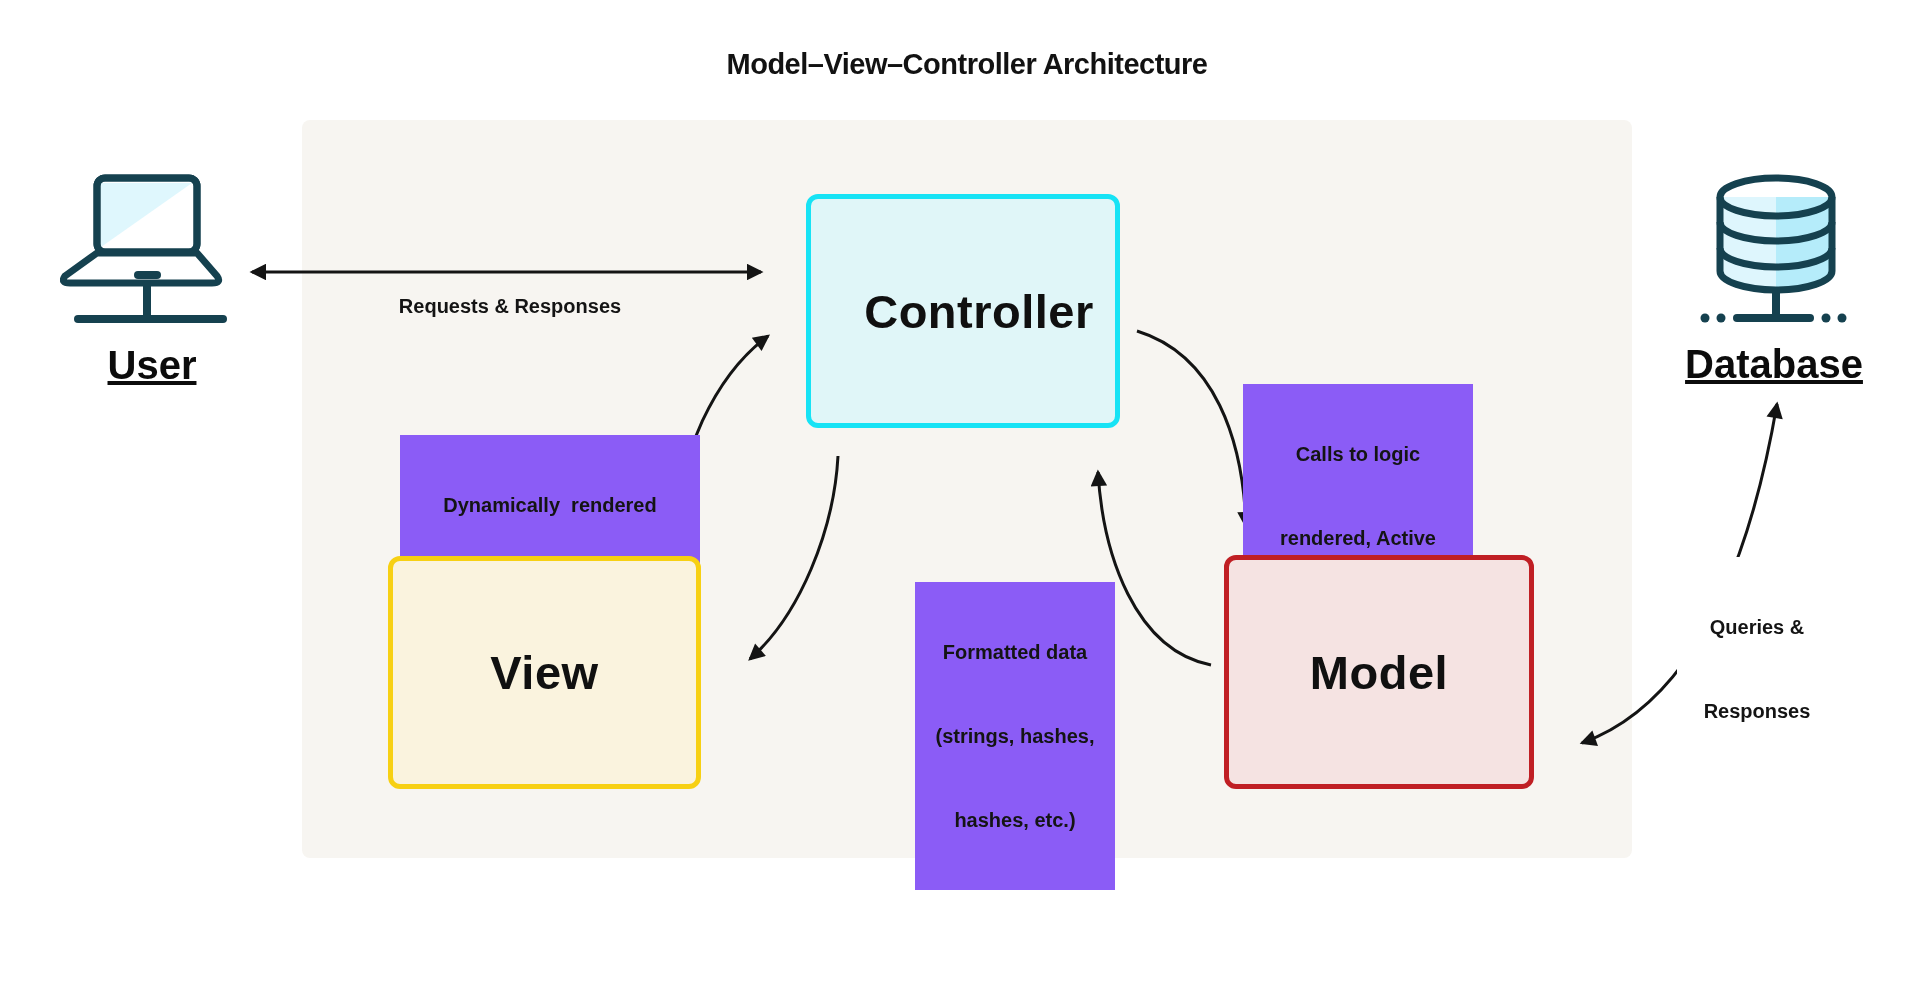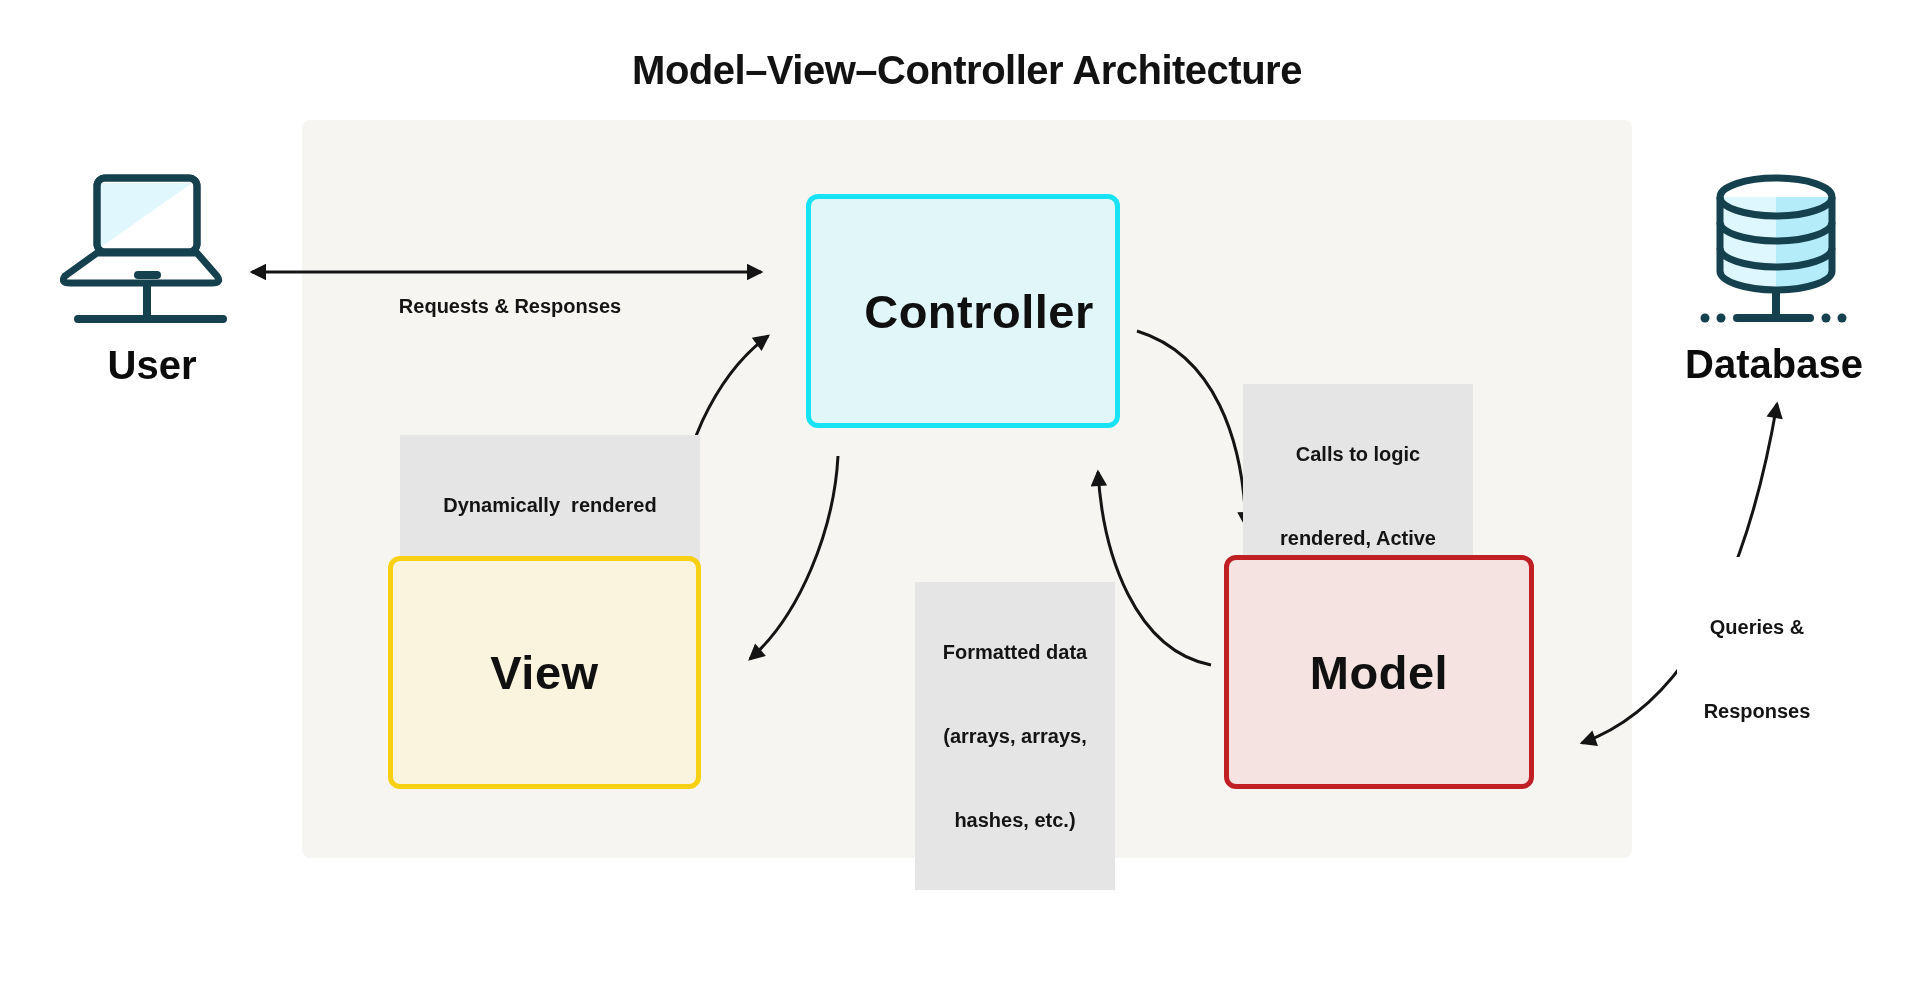--- a/index.html
+++ b/index.html
@@ -6,42 +6,42 @@
   #stage{
     position:relative;width:1920px;height:1005px;overflow:hidden;
     background:#ffffff;font-family:"Liberation Sans", sans-serif;color:#141414;
   }
   .panel{
     position:absolute;left:302px;top:120px;width:1330px;height:738px;
     background:#f7f5f1;border-radius:8px;
   }
   .diagram-title{
     position:absolute;left:302px;top:48px;width:1330px;
-    text-align:center;font-size:40px;font-weight:800;letter-spacing:-0.5px;color:#121212;
+    text-align:center;font-size:29px;font-weight:800;letter-spacing:-0.5px;color:#121212;
   }
   .node{
     position:absolute;box-sizing:border-box;border-radius:12px;border:5px solid;
     display:flex;align-items:center;justify-content:center;
     font-size:47px;font-weight:800;letter-spacing:0.5px;color:#101010;
   }
   .node-controller{left:806px;top:194px;width:314px;height:234px;border-color:#17e3f5;background:#e0f6f8;}
   .node-view{left:388px;top:556px;width:313px;height:233px;border-color:#f7d013;background:#faf3de;}
   .node-model{left:1224px;top:555px;width:310px;height:234px;border-color:#c01f24;background:#f5e3e2;text-align:right;}
   .lbl{
     position:absolute;text-align:center;font-size:20px;font-weight:600;
     line-height:28px;color:#141414;white-space:pre;
   }
-  .bg-panel{background:#e5e5e5;}
+  .bg-panel{background:#8b5cf6;}
   .bg-white{background:#ffffff;}
   .lbl-requests{left:330px;top:236px;width:360px;}
   .lbl-dynamic{left:400px;top:435px;width:300px;}
   .lbl-formatted{left:915px;top:582px;width:200px;}
   .lbl-calls{left:1243px;top:384px;width:230px;}
   .lbl-queries{left:1677px;top:557px;width:160px;}
-  .actor-label{position:absolute;text-align:center;font-size:40px;font-weight:800;color:#0c0c0c;}
+  .actor-label{position:absolute;text-align:center;font-size:40px;font-weight:800;color:#0c0c0c;text-decoration:underline;}
   .user-label{left:52px;top:343px;width:200px;}
   .database-label{left:1649px;top:342px;width:250px;}
   .edges,.icon{position:absolute;pointer-events:none;}
   .ink{stroke:#15414f;fill:none;}
   .edge-path{stroke:#141414;stroke-width:3;fill:none;}
 </style>
 </head>
 <body>
 
 <div id="stage">
@@ -67,21 +67,21 @@
   <div class="lbl lbl-requests">
     <div>Requests &amp; Responses</div>
   </div>
   <div class="lbl lbl-dynamic bg-panel">
     <div>Dynamically  rendered</div>
     <div>view elements</div>
     <div>(HTML, JSON, XML, etc)</div>
   </div>
   <div class="lbl lbl-formatted bg-panel">
     <div>Formatted data</div>
-    <div>(arrays, arrays,</div>
+    <div>(strings, hashes,</div>
     <div>hashes, etc.)</div>
   </div>
   <div class="lbl lbl-calls bg-panel">
     <div>Calls to logic</div>
     <div>rendered, Active</div>
     <div>Record relationships</div>
   </div>
   <div class="lbl lbl-queries bg-white">
     <div>Queries &amp;</div>
     <div>Responses</div>

